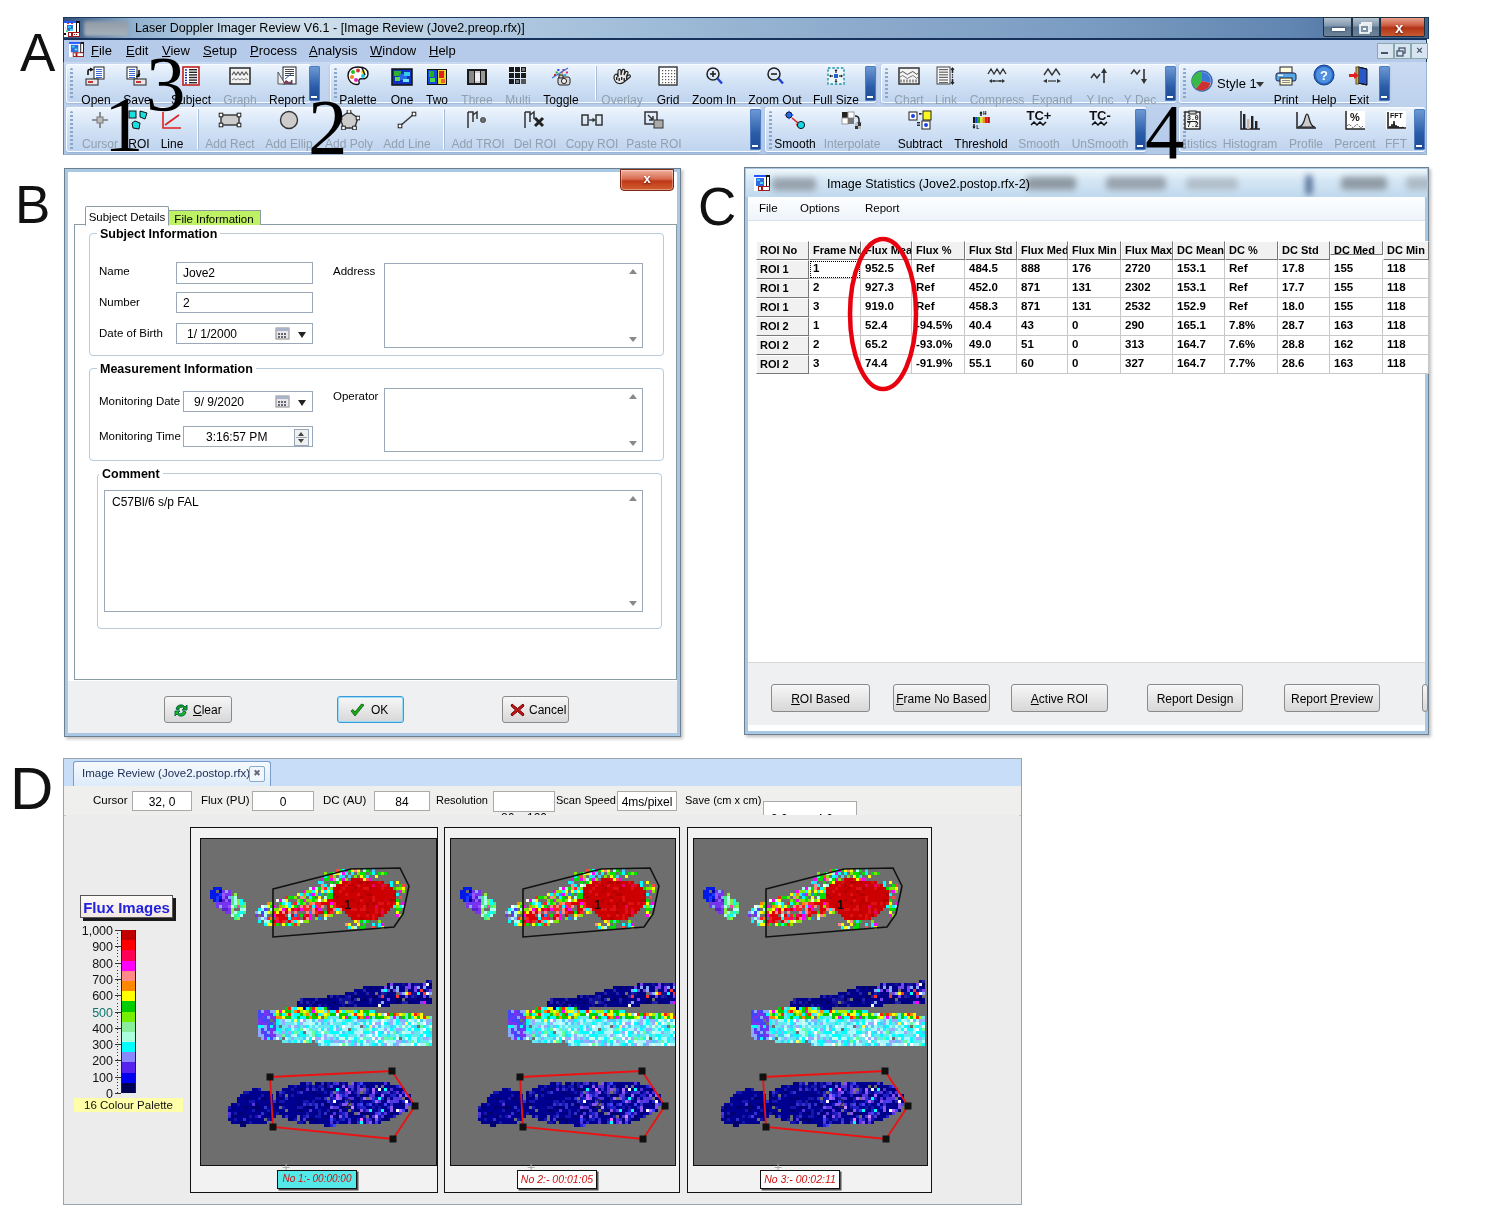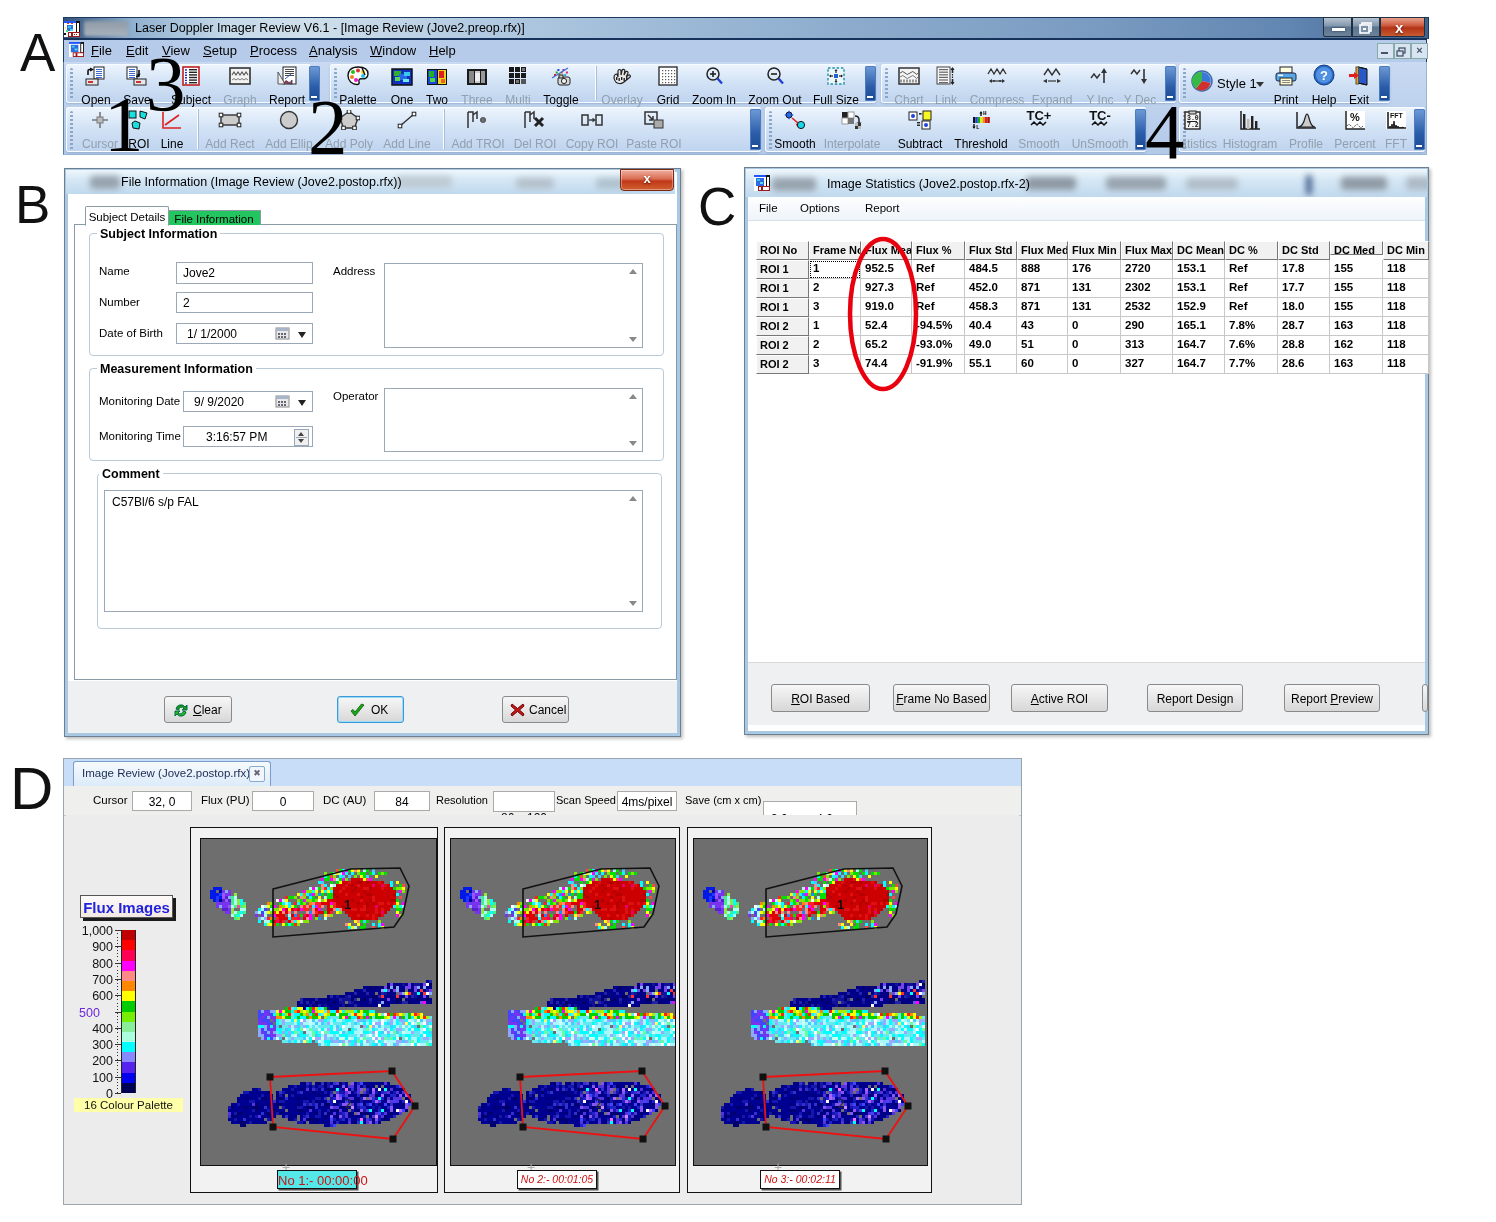--- a/index.html
+++ b/index.html
@@ -765,35 +765,28 @@
         <circle cx="11" cy="11" r="10" fill="#d8e8f8" stroke="#3a6aa8" stroke-width="1.5"></circle>
         <path d="M11 11 L11 2 A9 9 0 0 1 19.5 13 Z" fill="#3a78d8"></path>
         <path d="M11 11 L19.5 13 A9 9 0 0 1 5 18.5 Z" fill="#d03030"></path>
         <path d="M11 11 L5 18.5 A9 9 0 0 1 11 2 Z" fill="#38b848"></path>
       </svg></div>
     <div class="abs" style="left:1217px;top:76px;font-size:13px;color:#000;">Style 1</div>
     <div class="abs" style="left:1256px;top:82px;width:0;height:0;border-left:4px solid transparent;border-right:4px solid transparent;border-top:5px solid #333;"></div>
 
   <div class="abs" style="left:64px;top:168px;width:615px;height:567px;background:#fff;border:1px solid #6e7f8f;box-shadow:inset 0 0 0 3px #a8c8e4, 2px 2px 3px rgba(0,0,0,.25);z-index:10;">
 
-    <div class="abs glassbar" style="left:1px;top:1px;width:609px;height:24px;overflow:hidden;">
-      <div class="blur1" style="left:24px;top:6px;width:30px;height:13px;background:#97a2ac;"></div>
-      <div class="blur1" style="left:330px;top:6px;width:56px;height:12px;background:#b9c4cc;opacity:.8"></div>
-      <div class="blur1" style="left:450px;top:8px;width:38px;height:11px;background:#aeb9c2;opacity:.8"></div>
-      <div class="blur1" style="left:530px;top:8px;width:44px;height:11px;background:#a3b4be;opacity:.7"></div>
-      <div class="abs" style="left:55px;top:5px;font-size:12.5px;color:#000;white-space:nowrap;">File Information (Image Review (Jove2.postop.rfx))</div>
-    </div>
 
     <div class="abs" style="left:555px;top:0px;width:52px;height:20px;background:linear-gradient(#f0b0a0,#d86c50 45%,#c03818 55%,#d06030);border:1px solid #7c2815;border-radius:0 0 4px 4px;box-shadow:inset 0 0 0 1px rgba(255,255,255,.35);">
       <div style="position:absolute;left:0;right:0;top:1px;text-align:center;color:#fff;font-size:13px;font-weight:bold;text-shadow:0 1px 2px #5a1005;">x</div>
       </div>
 
     <div class="abs" style="left:3px;top:25px;width:609px;height:510px;background:#fff;"></div>
 
-    <div class="abs" style="left:102px;top:41px;width:92px;height:12px;background:#22c55e;border:1px solid #8a9ba5;border-bottom:none;font-size:11.5px;padding-top:2px;text-align:center;z-index:3;white-space:nowrap;">File Information</div>
+    <div class="abs" style="left:102px;top:41px;width:92px;height:12px;background:#bef264;border:1px solid #8a9ba5;border-bottom:none;font-size:11.5px;padding-top:2px;text-align:center;z-index:3;white-space:nowrap;">File Information</div>
     <div class="abs" style="left:20px;top:37px;width:82px;height:14px;background:#fff;border:1px solid #8a9ba5;border-bottom:1px solid #fff;border-radius:2px 2px 0 0;font-size:11.5px;padding-top:4px;text-align:center;z-index:4;white-space:nowrap;">Subject Details</div>
 
     <div class="abs" style="left:9px;top:55px;width:601px;height:454px;background:#fff;border:1px solid #8a9ba5;"></div>
 
     <div class="grp" style="left:24px;top:64px;width:573px;height:121px;"></div>
     <div class="gcap" style="left:32px;top:58px;">Subject Information</div>
     <div class="lab" style="left:34px;top:96px;">Name</div>
     <div class="fld" style="left:111px;top:93px;width:137px;height:22px;padding:3px 0 0 6px;">Jove2</div>
     <div class="lab" style="left:34px;top:127px;">Number</div>
     <div class="fld" style="left:111px;top:123px;width:137px;height:21px;padding:3px 0 0 6px;">2</div>
@@ -1068,21 +1061,21 @@
         <div class="abs" style="left:0px;top:109.0px;width:47px;text-align:right;font-size:12.5px;color:#111;">1,000</div>
         <div class="abs" style="left:49px;top:115.0px;width:6px;height:1px;background:#333;"></div>
         <div class="abs" style="left:0px;top:125.3px;width:47px;text-align:right;font-size:12.5px;color:#111;">900</div>
         <div class="abs" style="left:49px;top:131.3px;width:6px;height:1px;background:#333;"></div>
         <div class="abs" style="left:0px;top:141.6px;width:47px;text-align:right;font-size:12.5px;color:#111;">800</div>
         <div class="abs" style="left:49px;top:147.6px;width:6px;height:1px;background:#333;"></div>
         <div class="abs" style="left:0px;top:157.9px;width:47px;text-align:right;font-size:12.5px;color:#111;">700</div>
         <div class="abs" style="left:49px;top:163.9px;width:6px;height:1px;background:#333;"></div>
         <div class="abs" style="left:0px;top:174.2px;width:47px;text-align:right;font-size:12.5px;color:#111;">600</div>
         <div class="abs" style="left:49px;top:180.2px;width:6px;height:1px;background:#333;"></div>
-        <div class="abs" style="left:0px;top:190.5px;width:47px;text-align:center;font-size:12.5px;color:#6d28d9;">500</div>
+        <div class="abs" style="left:0px;top:190.5px;width:47px;text-align:right;font-size:12.5px;color:#0f766e;">500</div>
         <div class="abs" style="left:49px;top:196.5px;width:6px;height:1px;background:#333;"></div>
         <div class="abs" style="left:0px;top:206.8px;width:47px;text-align:right;font-size:12.5px;color:#111;">400</div>
         <div class="abs" style="left:49px;top:212.8px;width:6px;height:1px;background:#333;"></div>
         <div class="abs" style="left:0px;top:223.1px;width:47px;text-align:right;font-size:12.5px;color:#111;">300</div>
         <div class="abs" style="left:49px;top:229.1px;width:6px;height:1px;background:#333;"></div>
         <div class="abs" style="left:0px;top:239.4px;width:47px;text-align:right;font-size:12.5px;color:#111;">200</div>
         <div class="abs" style="left:49px;top:245.4px;width:6px;height:1px;background:#333;"></div>
         <div class="abs" style="left:0px;top:255.7px;width:47px;text-align:right;font-size:12.5px;color:#111;">100</div>
         <div class="abs" style="left:49px;top:261.7px;width:6px;height:1px;background:#333;"></div>
         <div class="abs" style="left:0px;top:272.0px;width:47px;text-align:right;font-size:12.5px;color:#111;">0</div>
@@ -1163,21 +1156,21 @@
             </g>
           </defs>
         </svg>
         <div class="abs" style="left:124px;top:12px;width:248px;height:366px;border:1.5px solid #111;background:#f2f2f2;box-sizing:border-box;"></div>
         <div class="abs" style="left:134px;top:23px;width:235px;height:326px;background:#6e6e6e;border:1px solid #111;overflow:hidden;">
           <svg width="232" height="326" style="position:absolute;left:0;top:0">
             <use href="#fluxg"></use>
           </svg>
         </div>
         <div class="abs" style="left:211px;top:355px;width:78px;height:17px;background:#55e8e8;border:1px solid #111;box-shadow:1.5px 1.5px 0 #555;z-index:3;">
-          <div style="position:absolute;left:0;right:0;top:2px;text-align:left;font-size:13px;color:#cc1111;white-space:nowrap;">No 1:- 00:00:00</div>
+          <div style="position:absolute;left:0;right:0;top:2px;text-align:center;font-size:10px;font-style:italic;color:#cc1111;white-space:nowrap;">No 1:- 00:00:00</div>
         </div>
         <div class="abs" style="left:216px;top:344px;width:9px;height:13px;color:#aaa;font-size:14px;z-index:2;">+</div>
         <div class="abs" style="left:378px;top:12px;width:236px;height:366px;border:1.5px solid #111;background:#f2f2f2;box-sizing:border-box;"></div>
         <div class="abs" style="left:384px;top:23px;width:224px;height:326px;background:#6e6e6e;border:1px solid #111;overflow:hidden;">
           <svg width="232" height="326" style="position:absolute;left:0;top:0">
             <use href="#fluxg"></use>
           </svg>
         </div>
         <div class="abs" style="left:451px;top:355px;width:78px;height:17px;background:#fff;border:1px solid #111;box-shadow:1.5px 1.5px 0 #555;z-index:3;">
           <div style="position:absolute;left:0;right:0;top:2px;text-align:center;font-size:10.5px;font-style:italic;color:#cc1111;white-space:nowrap;">No 2:- 00:01:05</div>

